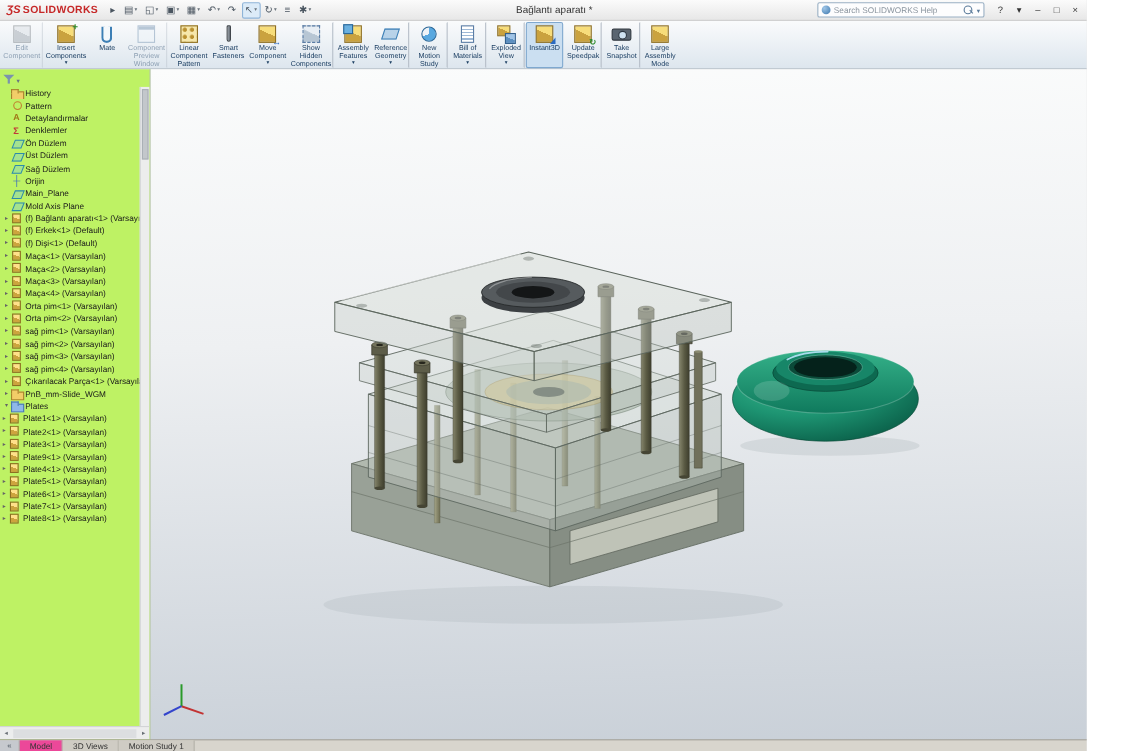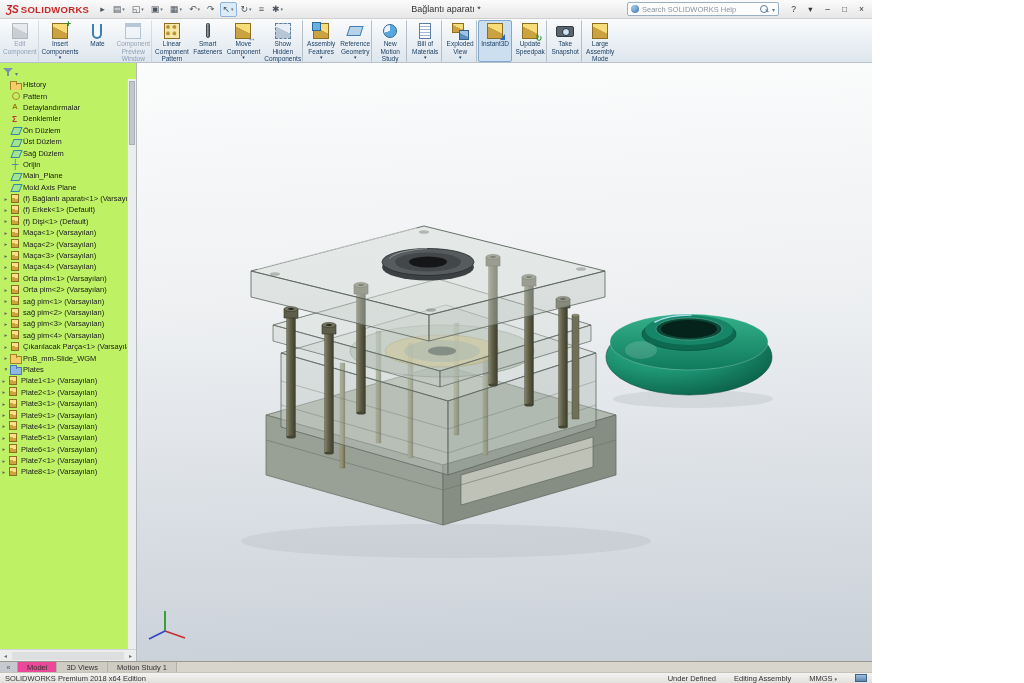--- a/index.html
+++ b/index.html
@@ -1,17 +1,17 @@
 <!DOCTYPE html>
 <html style="--part-green: #1d9371; --part-green-dark: #07503c; --mold-gray: #b1b9af; --brand-red: #c62828; --ribbon-active: #cbdff1;"><head>
 <meta charset="utf-8">
 <style>
   * { margin:0; padding:0; box-sizing:border-box; }
   html,body { width:1024px; height:683px; font-family:"Liberation Sans","DejaVu Sans",sans-serif; }
-  .app { position:relative; width:872px; height:683px; overflow:hidden; background:#e8e8e8; display:flex; flex-direction:column; }
+  .app { position:relative; width:988px; height:683px; overflow:hidden; background:#e8e8e8; display:flex; flex-direction:column; }
 
   
   .titlebar { height:19px; flex:0 0 19px; display:flex; align-items:center; background:linear-gradient(#fbfbfb,#e7e7e7); border-bottom:1px solid #cfcfcf; font-size:9px; position:relative; padding:0 2px; }
   .logo { display:flex; align-items:center; gap:2px; padding:0 4px; }
   .logo-mark { color:#c62828; font-weight:bold; font-size:10px; font-style:italic; }
   .logo-text { color:#c62828; font-weight:bold; font-size:9.5px; letter-spacing:.3px; }
   .quickbar { display:flex; align-items:center; gap:1px; margin-left:4px; }
   .qb-btn { display:inline-flex; align-items:center; height:15px; padding:0 2px; color:#4a5560; cursor:default; border:1px solid transparent; border-radius:2px; }
   .qb-btn.active { border-color:#8fb4d8; background:#dcebf8; }
   .qb-glyph { font-size:9px; line-height:1; }
@@ -634,26 +634,14 @@
   </div>
 
   <div class="tabbar" data-name="document-tab-bar">
     <span class="tb-corner" data-name="tab-scroll-icon">«</span>
     <span class="tab active" data-name="tab-model">Model</span>
       <span class="tab" data-name="tab-3d-views">3D Views</span>
       <span class="tab" data-name="tab-motion-study-1">Motion Study 1</span>
     <div class="tab-rest" data-name="tab-bar-filler"></div>
   </div>
 
-  <footer class="statusbar" data-name="status-bar">
-    <span data-name="edition-text">SOLIDWORKS Premium 2018 x64 Edition</span>
-    <div class="sb-right" data-name="status-right-group">
-      <span data-name="constraint-status">Under Defined</span>
-      <span data-name="mode-status">Editing Assembly</span>
-      <span class="sb-units" data-name="units-selector">
-        <span data-name="units-label">MMGS</span>
-        <span class="sb-dd" data-name="units-chevron-icon"></span>
-      </span>
-      <span class="sb-icon" data-name="display-pane-icon"></span>
-    </div>
-  </footer>
 
 </div>
 
 </body></html>

